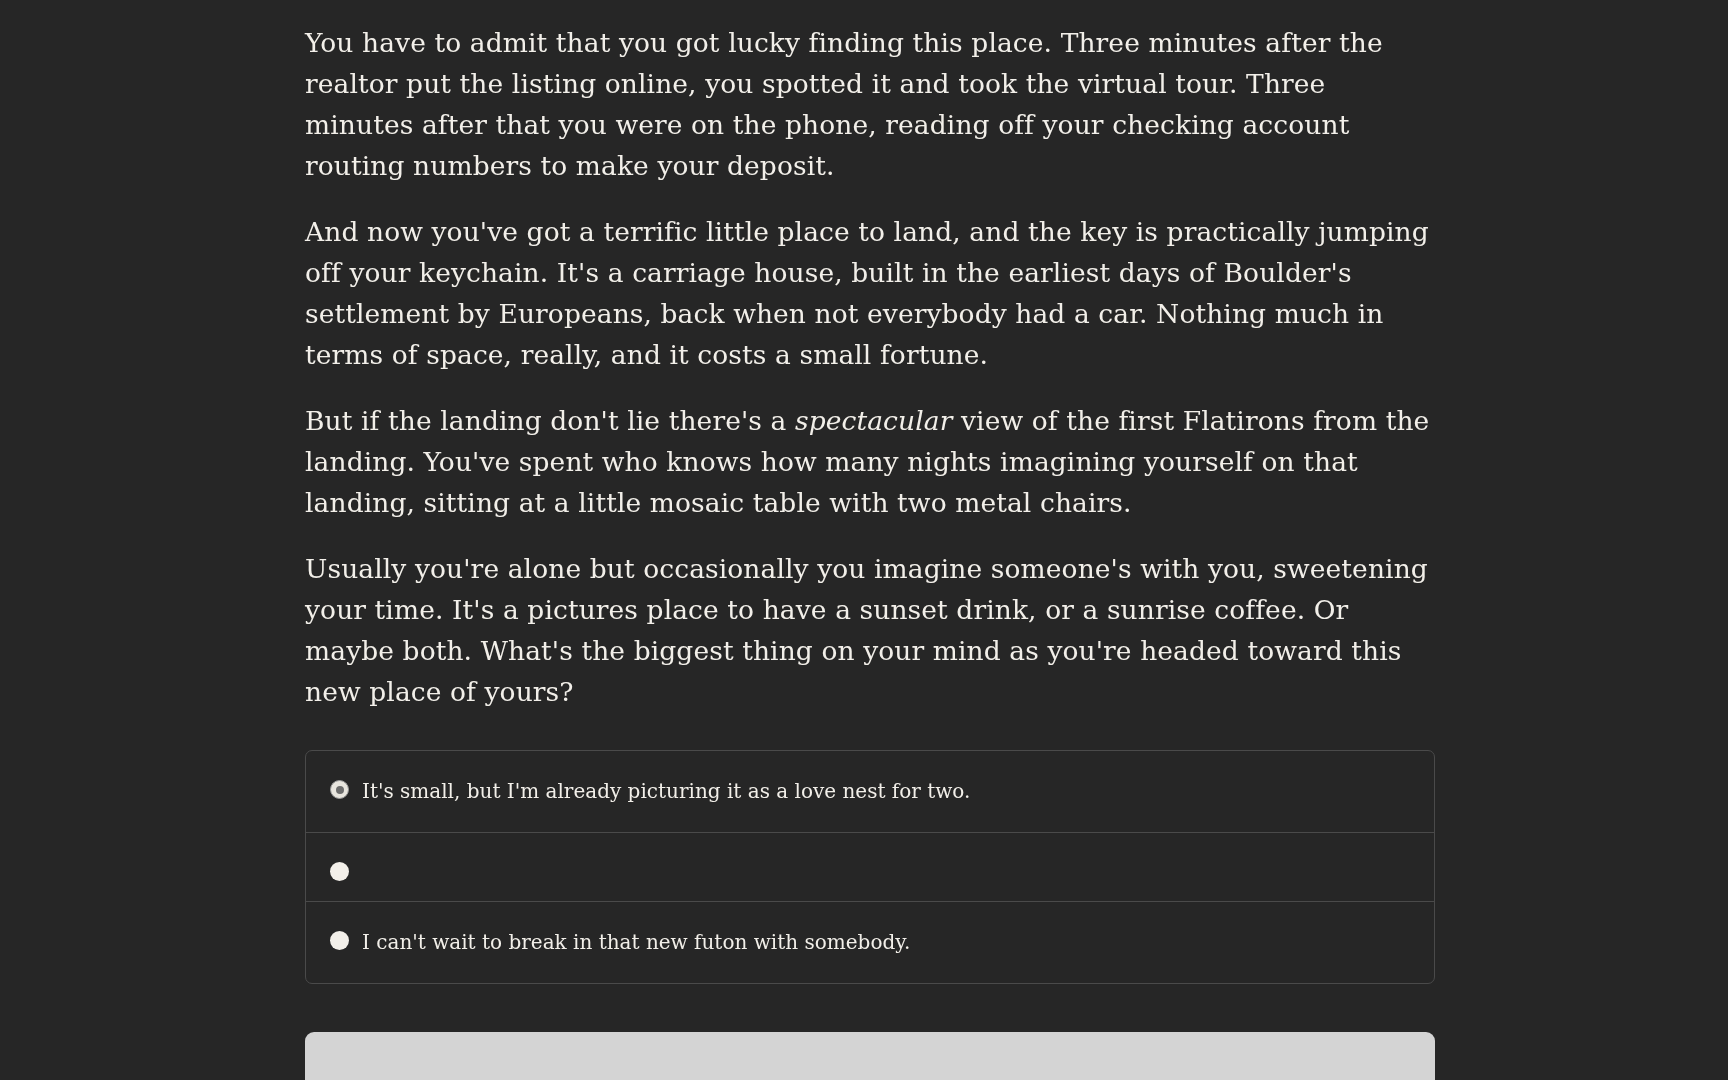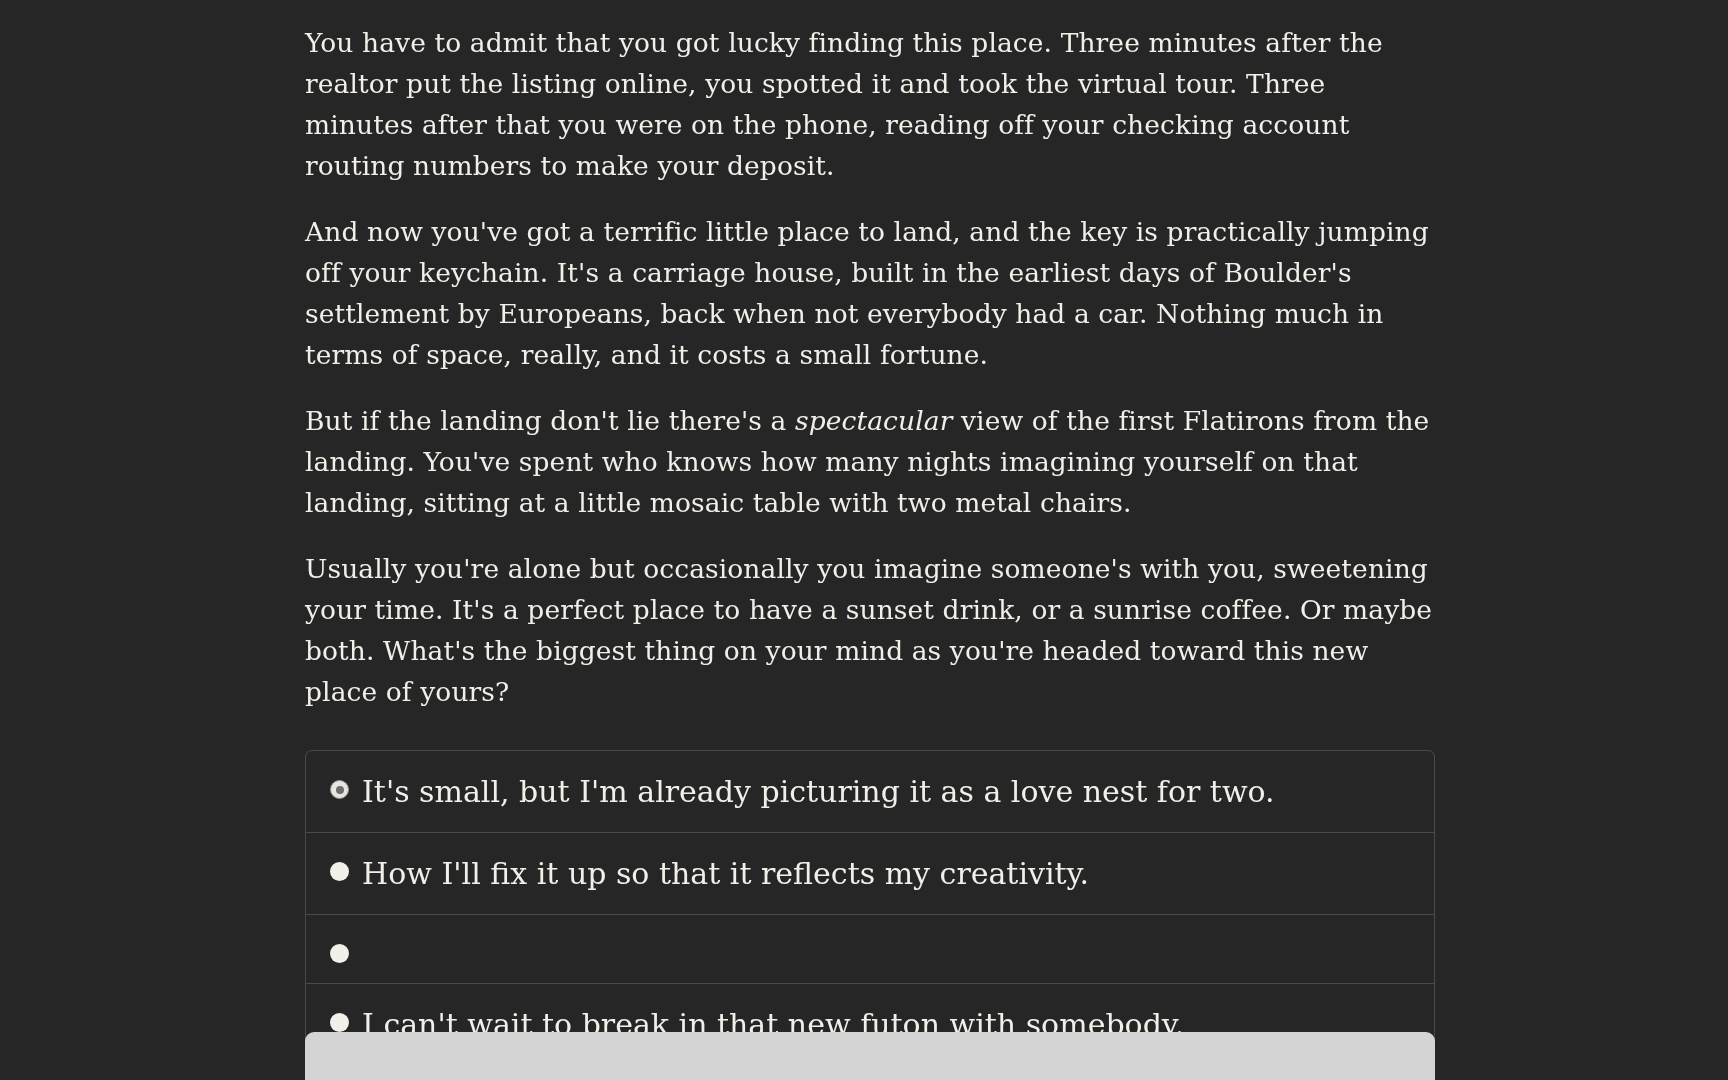--- a/index.html
+++ b/index.html
@@ -72,21 +72,21 @@
     left: 50%;
     top: 50%;
     width: 8px;
     height: 8px;
     margin-left: -4px;
     margin-top: -4px;
     border-radius: 50%;
     background: #6d6d6d;
   }
   .choice-label {
-    font-size: 30px;
+    font-size: 20px;
     line-height: 41px;
     color: #f2efe9;
   }
   .bottom-bar {
     position: absolute;
     left: 305px;
     top: 1032px;
     width: 1130px;
     height: 60px;
     background: #d4d4d4;
@@ -97,33 +97,29 @@
 <body>
 
 <div class="page">
   <div class="content">
 
     <p class="story-paragraph">You have to admit that you got lucky finding this place. Three minutes after the realtor put the listing online, you spotted it and took the virtual tour. Three minutes after that you were on the phone, reading off your checking account routing numbers to make your deposit.</p>
     <p class="story-paragraph">And now you've got a terrific little place to land, and the key is practically jumping off your keychain. It's a carriage house, built in the earliest days of Boulder's settlement by Europeans, back when not everybody had a car. Nothing much in terms of space, really, and it costs a small fortune.</p>
 
     <p class="story-paragraph"><span>But if the landing don't lie there's a </span><em>spectacular</em><span> view of the first Flatirons from the landing. You've spent who knows how many nights imagining yourself on that landing, sitting at a little mosaic table with two metal chairs.</span></p>
 
-    <p class="story-paragraph">Usually you're alone but occasionally you imagine someone's with you, sweetening your time. It's a perfect place to have a sunset drink, or a sunrise coffee. Or maybe both. What's the biggest thing on your mind as you're headed toward this new place of yours?</p>
+    <p class="story-paragraph">Usually you're alone but occasionally you imagine someone's with you, sweetening your time. It's a pictures place to have a sunset drink, or a sunrise coffee. Or maybe both. What's the biggest thing on your mind as you're headed toward this new place of yours?</p>
 
     <div class="choices">
 
       <div class="choice">
         <span class="radio selected"></span>
         <span class="choice-label">It's small, but I'm already picturing it as a love nest for two.</span>
       </div>
 
-      <div class="choice">
-        <span class="radio"></span>
-        <span class="choice-label">How I'll fix it up so that it reflects my creativity.</span>
-      </div>
 
       <div class="choice">
         <span class="radio"></span>
       </div>
 
       <div class="choice">
         <span class="radio"></span>
         <span class="choice-label">I can't wait to break in that new futon with somebody.</span>
       </div>
 

